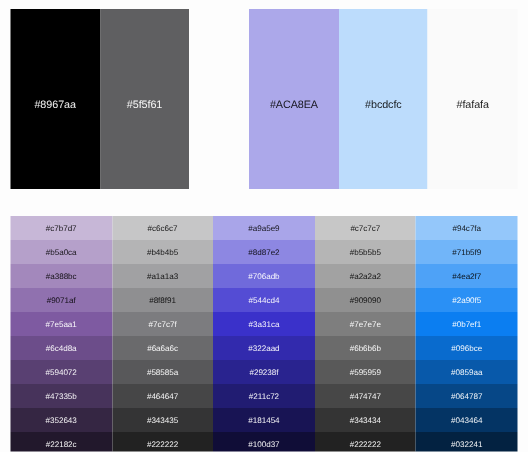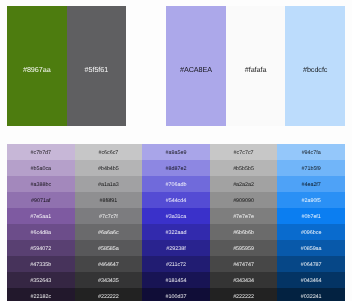--- a/index.html
+++ b/index.html
@@ -47,35 +47,35 @@
 
   .t-dark  { color:rgba(0,0,0,0.88); }
   .t-light { color:rgba(255,255,255,0.95); }
 </style>
 </head>
 <body style="background: rgb(253, 253, 253);">
 
 <div class="page" style="background: rgb(253, 253, 253);">
 
   <div class="primary-row" id="primary-row">
-      <div class="primary-swatch" style="background: #4d7c0f;">
+      <div class="primary-swatch" style="background: #000000;">
     <span class="primary-swatch-label t-light">#8967aa</span>
   </div>
       <div class="primary-swatch" style="background: rgb(95, 95, 97); text-align: center;">
     <span class="primary-swatch-label t-light">#5f5f61</span>
   </div>
       <div class="primary-swatch" style="background: rgb(172, 168, 234); margin-left: 40px;">
     <span class="primary-swatch-label t-dark">#ACA8EA</span>
   </div>
+      <div class="primary-swatch" style="background: rgb(188, 220, 252);">
+    <span class="primary-swatch-label t-dark">#bcdcfc</span>
+  </div>
       <div class="primary-swatch" style="background: rgb(250, 250, 250);">
     <span class="primary-swatch-label t-dark">#fafafa</span>
   </div>
-      <div class="primary-swatch" style="background: rgb(188, 220, 252);">
-    <span class="primary-swatch-label t-dark">#bcdcfc</span>
-  </div>
     </div>
 
   <div class="shade-grid" id="shade-grid">
       <div class="shade-row">
         <div class="shade-swatch" style="background: rgb(199, 183, 215);">
     <span class="shade-swatch-label t-dark">#c7b7d7</span>
   </div>
         <div class="shade-swatch" style="background: rgb(198, 198, 199);">
     <span class="shade-swatch-label t-dark">#c6c6c7</span>
   </div>

